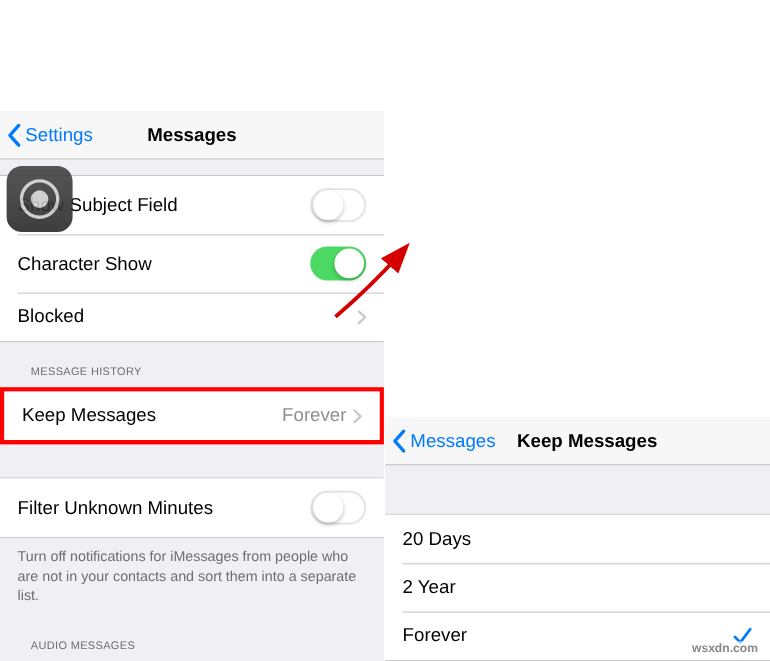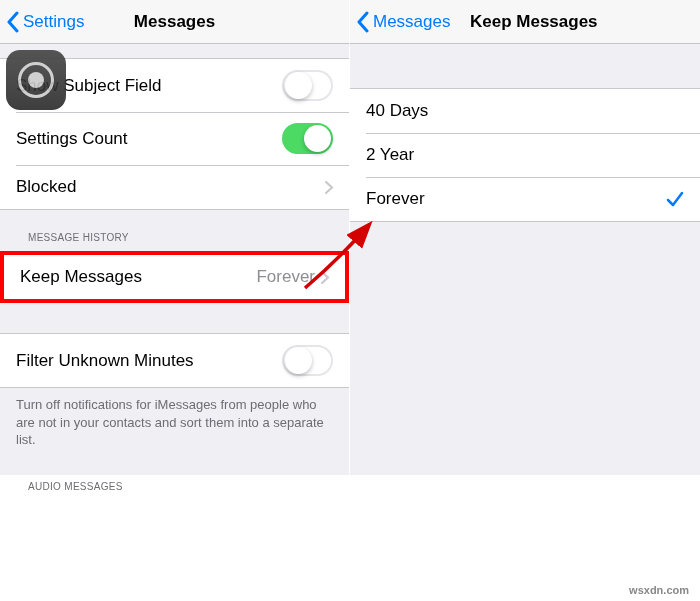--- a/index.html
+++ b/index.html
@@ -4,21 +4,21 @@
   <style>
     * { box-sizing: border-box; margin: 0; padding: 0; }
     body {
       font-family: -apple-system, "Helvetica Neue", Helvetica, Arial, sans-serif;
       background: #fff;
       width: 700px;
       height: 601px;
       overflow: hidden;
       position: relative;
     }
-    .container { display: flex; width: 700px; height: 475px; }
+    .container { display: flex; width: 700px; height: 601px; align-items: flex-end; }
     .pane { background: #efeff4; position: relative; }
     .pane-left { width: 350px; border-right: 1px solid #fff; }
     .pane-right { width: 350px; }
     
     .navbar {
       height: 44px;
       background: #f7f7f8;
       border-bottom: 1px solid #c4c4c6;
       position: relative;
       display: flex;
@@ -199,21 +199,21 @@
         </div>
     </div>
 
     <div class="spacer-top"></div>
     <div class="list">
       <div class="row">
         <span class="row-label">Show Subject Field</span>
         <div class="switch off"></div>
       </div>
       <div class="row">
-        <span class="row-label">Settings Count</span>
+        <span class="row-label">Character Show</span>
         <div class="switch on"></div>
       </div>
       <div class="row">
         <span class="row-label">Blocked</span>
         <div class="row-right">
           <span class="chevron">
               <svg viewBox="0 0 8 13" width="8" height="13">
                 <path d="M1 1 L7 6.5 L1 12" stroke="#c7c7cc" stroke-width="2" fill="none" stroke-linecap="round"></path>
               </svg>
             </span>
@@ -255,21 +255,21 @@
             <path d="M11 2 L3 11 L11 20" stroke="#007aff" stroke-width="3" fill="none" stroke-linecap="round" stroke-linejoin="round"></path>
           </svg>
         <span class="nav-back-label">Messages</span>
       </div>
       <div class="nav-title">Keep Messages</div>
     </div>
 
     <div class="right-spacer-top"></div>
     <div class="list">
       <div class="row">
-        <span class="row-label">40 Days</span>
+        <span class="row-label">20 Days</span>
       </div>
       <div class="row">
         <span class="row-label">2 Year</span>
       </div>
       <div class="row">
         <span class="row-label">Forever</span>
         <span class="checkmark">
           <svg viewBox="0 0 18 18" width="18" height="18">
               <path d="M2 10 L7 15 L16 3" stroke="#007aff" stroke-width="2.5" fill="none" stroke-linecap="round" stroke-linejoin="round"></path>
             </svg>

